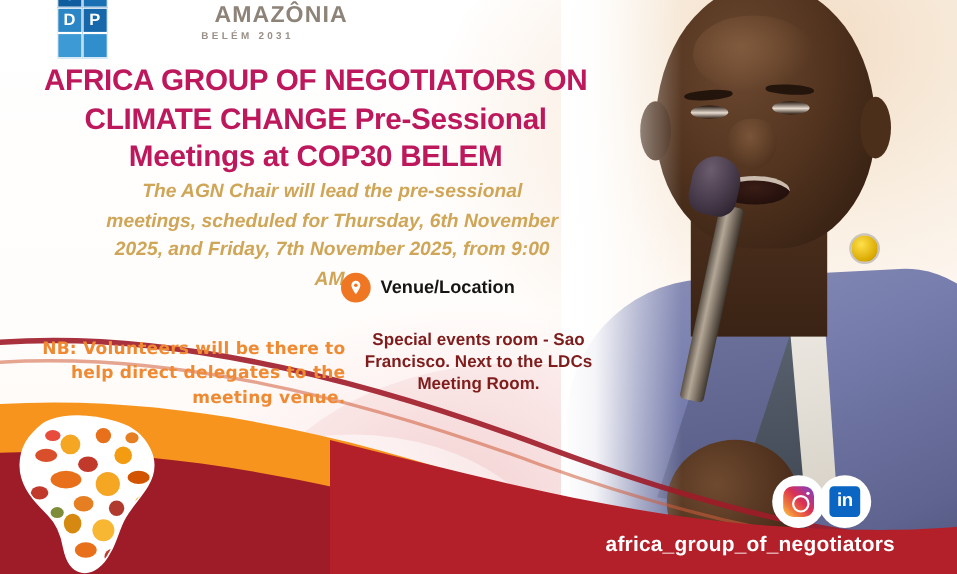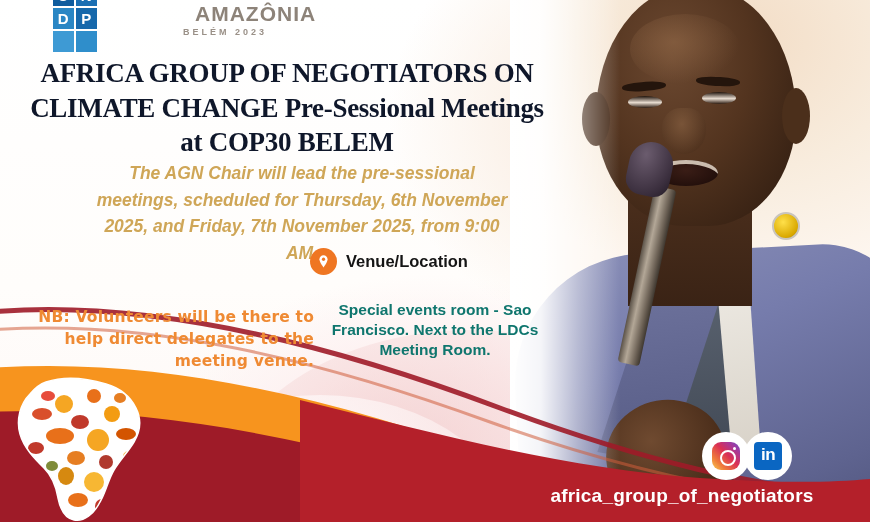--- a/index.html
+++ b/index.html
@@ -208,27 +208,27 @@
     color: #9a9087; margin-top: 4px;
     font-family: "Liberation Sans", sans-serif;
   }
 
   
   .headline {
     position: absolute;
     left: 22px; top: 56px;
     width: 530px;
     text-align: center;
-    color: #0f172a;
+    color: #be185d;
     font-size: 27px;
     font-weight: 800;
     line-height: 1.28;
     letter-spacing: -0.3px;
     z-index: 7;
-    font-family: Liberation Serif, serif;
+    font-family: Liberation Sans, sans-serif;
   }
 
   
   .lede {
     position: absolute;
     left: 92px; top: 160px;
     width: 420px;
     text-align: center;
     color: #cfa657;
     font-size: 17.5px;
@@ -258,21 +258,21 @@
     color: #151515;
     font-size: 16.5px;
     font-weight: 700;
     font-family: "Liberation Sans", sans-serif;
   }
   .venue-text {
     position: absolute;
     left: 310px; top: 300px;
     width: 250px;
     text-align: center;
-    color: #0f766e;
+    color: #7f1d1d;
     font-size: 15.5px;
     font-weight: 700;
     line-height: 1.30;
     z-index: 7;
     font-family: "Liberation Sans", sans-serif;
   }
 
   
   .nb-note {
     position: absolute;
@@ -400,21 +400,21 @@
     <div class="undp-cell undp-c1">N</div>
     <div class="undp-cell undp-c2">D</div>
     <div class="undp-cell undp-c3">P</div>
     <div class="undp-cell undp-c4"></div>
     <div class="undp-cell undp-c5"></div>
   </div>
 
   <div class="cop-logo">
     <div class="cop-brasil">BRASIL</div>
     <div class="cop-amazonia">AMAZÔNIA</div>
-    <div class="cop-belem">BELÉM 2023</div>
+    <div class="cop-belem">BELÉM 2031</div>
   </div>
 
   <div class="headline">AFRICA GROUP OF NEGOTIATORS ON CLIMATE CHANGE Pre-Sessional Meetings at COP30 BELEM</div>
 
   <div class="lede">The AGN Chair will lead the pre-sessional meetings, scheduled for Thursday, 6th November 2025, and Friday, 7th November 2025, from 9:00 AM.</div>
 
   <div class="venue-head">
     <span class="venue-pin">
       <svg width="15" height="15" viewBox="0 0 24 24" aria-hidden="true">
         <path d="M12 2c-3.6 0-6.5 2.9-6.5 6.5 0 4.9 6.5 13 6.5 13s6.5-8.1 6.5-13C18.5 4.9 15.6 2 12 2z" fill="#ffffff"></path>

